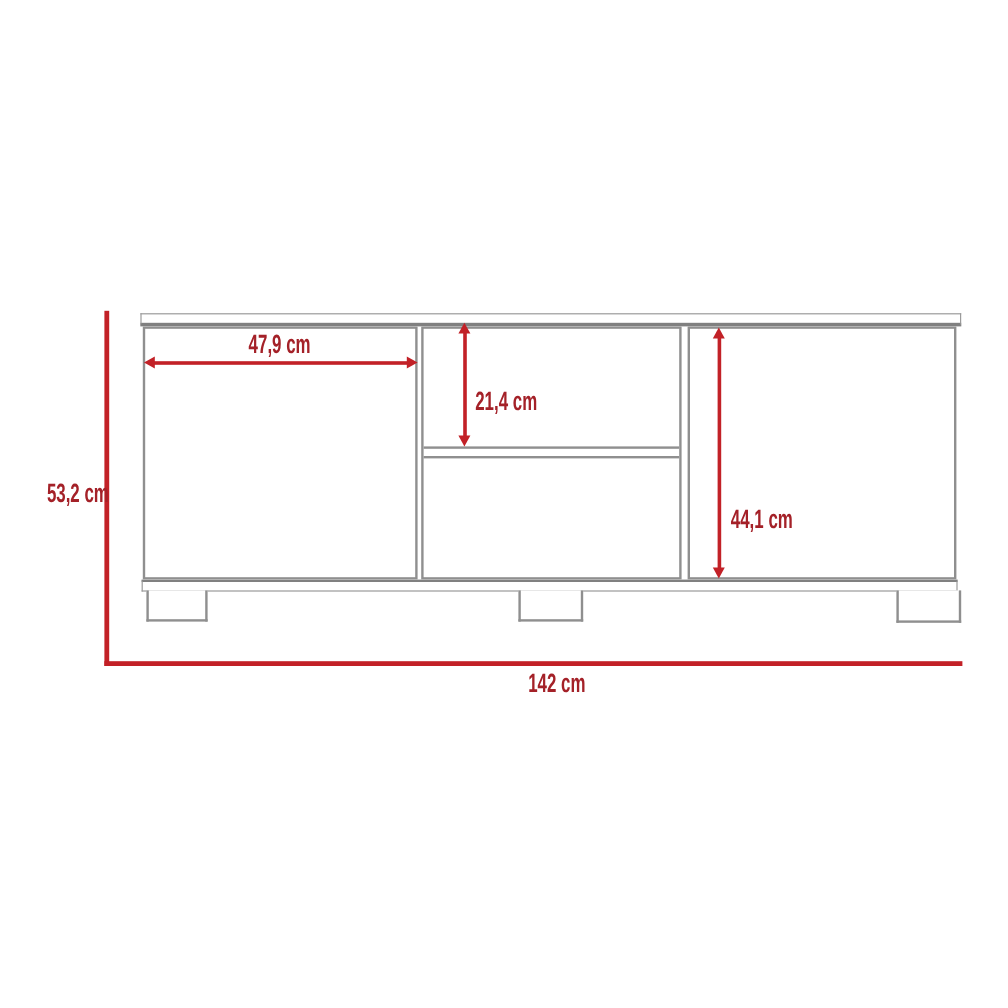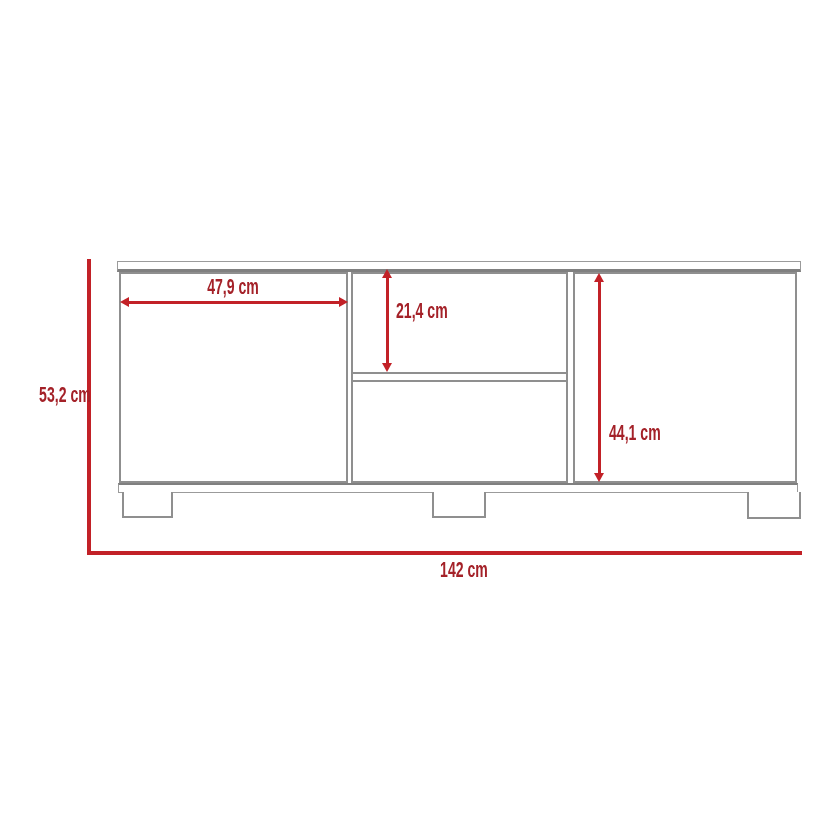--- a/index.html
+++ b/index.html
@@ -60,21 +60,21 @@
   <div class="abs slab" style="left:118px;top:483px;width:680px;height:10px;border-top:2px solid var(--gray-dark);"></div>
 
   <div class="abs panel" style="left:122px;top:492px;width:51px;height:26px;border-top:none;"></div>
   <div class="abs panel" style="left:432px;top:492px;width:54px;height:26px;border-top:none;"></div>
   <div class="abs panel" style="left:747px;top:492px;width:54px;height:27px;border-top:none;"></div>
 
   <div class="abs dim-line" style="left:87px;top:259px;width:4px;height:296px;"></div>
 
   <div class="abs dim-line" style="left:87px;top:551px;width:715px;height:4px;"></div>
 
-  <div class="dim-label" style="left:10px;top:384px;width:72px;text-align:left;">
+  <div class="dim-label" style="left:10px;top:400px;width:72px;text-align:left;">
     <span class="squeeze from-right">53,2 cm</span>
   </div>
 
   <div class="dim-label center-anchor" style="left:464px;top:559px;text-align:center;">
     <span class="squeeze">142 cm</span>
   </div>
 
   <div class="arrow" style="left:120px;top:297px;width:228px;height:10px;">
     <div class="shaft" style="left:6px;right:6px;top:4px;height:3px;"></div>
     <div class="head left" style="left:0;top:0;"></div>
@@ -82,21 +82,21 @@
   </div>
   <div class="dim-label center-anchor" style="left:233px;top:276px;">
     <span class="squeeze">47,9 cm</span>
   </div>
 
   <div class="arrow" style="left:382px;top:269px;width:10px;height:103px;">
     <div class="shaft" style="top:6px;bottom:6px;left:4px;width:3px;"></div>
     <div class="head up" style="top:0;left:0;"></div>
     <div class="head down" style="bottom:0;left:0;"></div>
   </div>
-  <div class="dim-label" style="left:396px;top:300px;">
+  <div class="dim-label" style="left:396px;top:324px;">
     <span class="squeeze from-left">21,4 cm</span>
   </div>
 
   <div class="arrow" style="left:594px;top:273px;width:10px;height:209px;">
     <div class="shaft" style="top:6px;bottom:6px;left:4px;width:3px;"></div>
     <div class="head up" style="top:0;left:0;"></div>
     <div class="head down" style="bottom:0;left:0;"></div>
   </div>
   <div class="dim-label" style="left:609px;top:378px;margin-top:44px;">
     <span class="squeeze from-left">44,1 cm</span>

